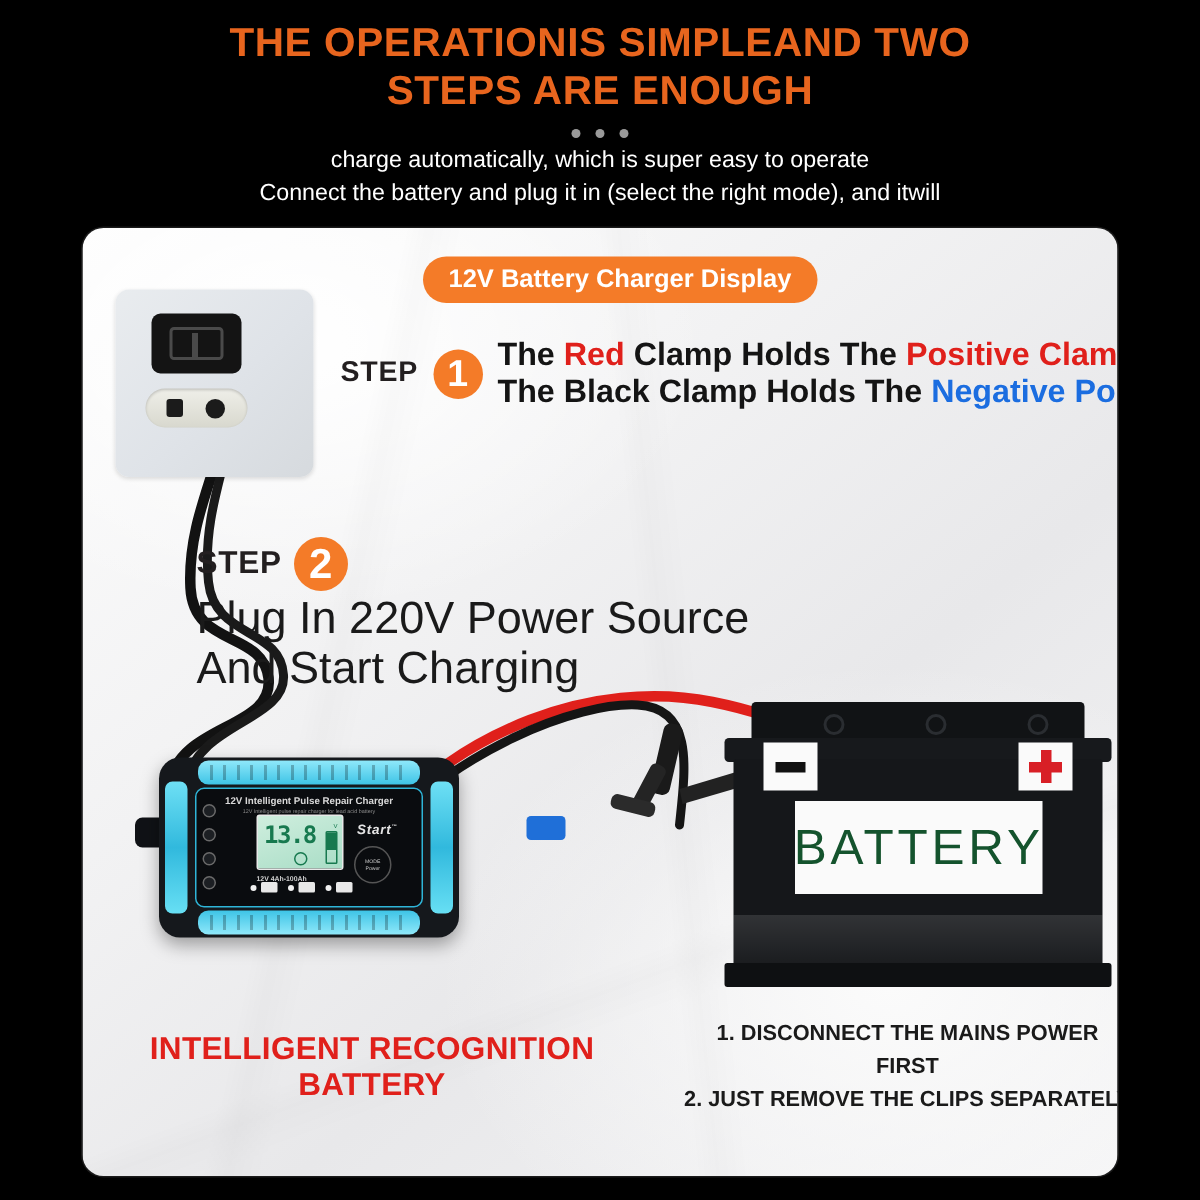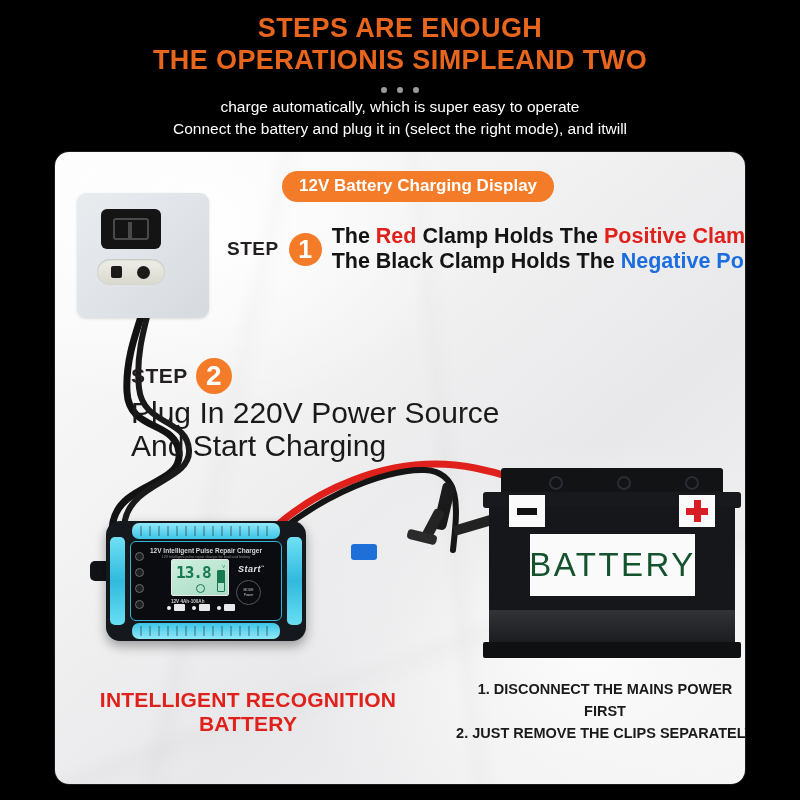--- a/index.html
+++ b/index.html
@@ -151,22 +151,22 @@
   .aftertxt { position:absolute; left:455px; top:678px; width:300px; text-align:center; z-index:6;
               color:#1a1a1a; font-size:14.5px; font-weight:bold; line-height:22px; }
 </style>
 </head>
 <body>
 
 <div id="root">
 
   <div class="header">
     <div class="title">
+      <div>THE OPERATIONIS SIMPLEAND TWO</div>
       <div>STEPS ARE ENOUGH</div>
-      <div>THE OPERATIONIS SIMPLEAND TWO</div>
     </div>
     <div class="dots">
       <span></span>
       <span></span>
       <span></span>
     </div>
     <div class="subtitle">
       <div>charge automatically, which is super easy to operate</div>
       <div>Connect the battery and plug it in (select the right mode), and itwill</div>
     </div>
@@ -207,21 +207,21 @@
     <div class="outlet" style="left:22px; top:41px;">
       <div class="outlet-top">
           <i></i>
         </div>
       <div class="outlet-bot">
         <span class="hole l"></span>
         <span class="hole r"></span>
       </div>
     </div>
 
-    <div class="charger" style="left:51px; top:369px;">
+    <div class="charger" style="left:51px; top:353px;">
       <div class="ch-plugcable"></div>
       <div class="ch-body"></div>
       <div class="ch-cyanL"></div>
       <div class="ch-cyanR"></div>
       <div class="ch-topstrip"></div>
       <div class="ch-botstrip"></div>
       <div class="ch-face">
         <div class="ch-model">
           <span>12V Intelligent Pulse Repair Charger</span>
           <small>12V Intelligent pulse repair charger for lead acid battery</small>
@@ -270,21 +270,21 @@
           <i></i>
         </div>
       <div class="term pos">
           <i></i>
         </div>
       <div class="bat-label">
         <span>BATTERY</span>
       </div>
     </div>
 
-    <div class="badge" style="left:227px; top:19px;">12V Battery Charging Display</div>
+    <div class="badge" style="left:227px; top:19px;">12V Battery Charger Display</div>
 
     <div class="step1" style="left:172px; top:72px;">
       <span class="step-word">STEP</span>
       <span class="step-num">1</span>
       <span class="s1lines">
         <div><span class="c-dark">The </span><span class="c-red">Red</span><span class="c-dark"> Clamp Holds The </span><span class="c-red">Positive Clamp</span></div>
         <div><span class="c-dark">The Black Clamp Holds The </span><span class="c-blue">Negative Pole</span></div>
       </span>
     </div>
 

